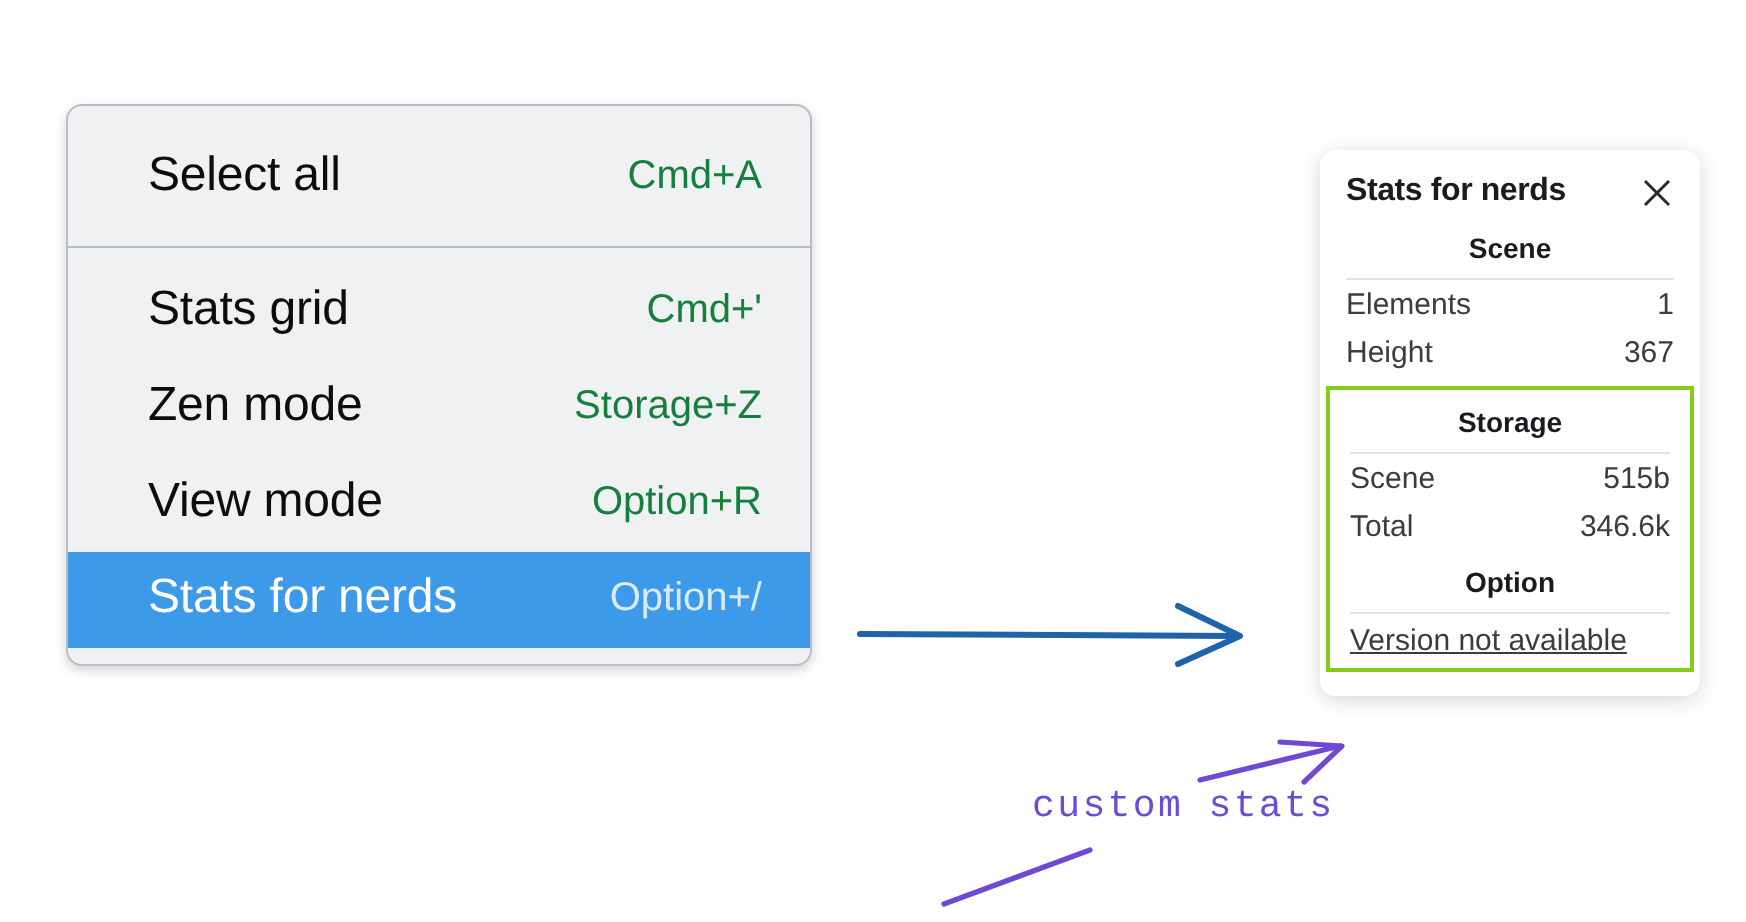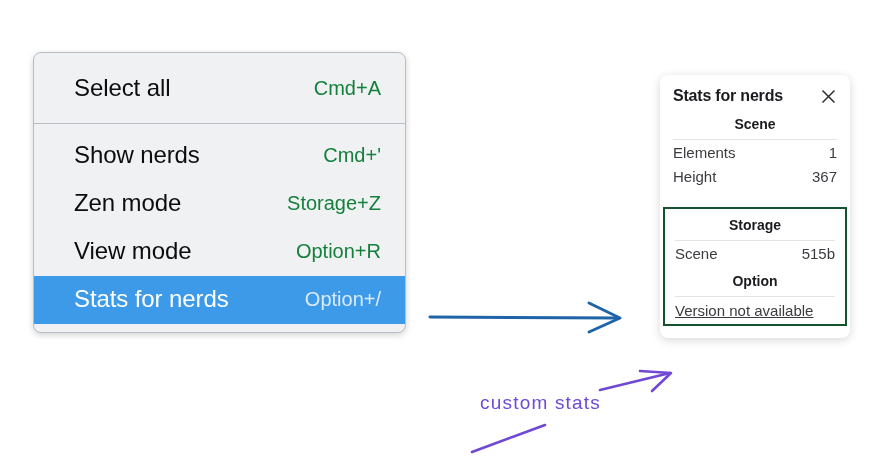--- a/index.html
+++ b/index.html
@@ -117,22 +117,22 @@
     align-items: center;
     padding: 4px 13px 3px 13px;
     font-size: 15px;
     color: #3b3b40;
   }
   .stat-key { white-space: nowrap; }
   .stat-val { white-space: nowrap; }
 
   
   #custom-stats-box {
-    border: 2px solid #14532d;
-    margin: 19px 3px 0 3px;
+    border: 2px solid #84cc16;
+    margin: 5px 3px 0 3px;
     padding-bottom: 2px;
   }
   #custom-stats-box .hr { margin: 0 10px; }
   #custom-stats-box .stat-row { padding-left: 10px; padding-right: 10px; }
   #custom-stats-box .section-head { padding-top: 8px; }
   .version-row {
     font-size: 15px;
     color: #3b3b40;
     padding: 5px 10px 3px 10px;
     white-space: nowrap;
@@ -141,23 +141,23 @@
 
   
   #annotations {
     position: absolute;
     left: 0; top: 0;
     width: 873px; height: 461px;
     pointer-events: none;
   }
   #custom-stats-note {
     position: absolute;
-    left: 480px;
+    left: 516px;
     top: 392px;
-    font-family: Liberation Sans, sans-serif;
+    font-family: Liberation Mono, monospace;
     font-size: 19px;
     color: #6d4bd6;
     letter-spacing: 1.2px;
     white-space: nowrap;
   }
 </style>
 </head>
 <body>
 
 <div id="context-menu">
@@ -166,21 +166,21 @@
     <div class="menu-item">
       <span class="menu-label">Select all</span>
       <span class="menu-shortcut">Cmd+A</span>
     </div>
   </div>
 
   <div class="menu-divider"></div>
 
   <div class="menu-group">
     <div class="menu-item">
-      <span class="menu-label">Show nerds</span>
+      <span class="menu-label">Stats grid</span>
       <span class="menu-shortcut">Cmd+'</span>
     </div>
     <div class="menu-item">
       <span class="menu-label">Zen mode</span>
       <span class="menu-shortcut">Storage+Z</span>
     </div>
     <div class="menu-item">
       <span class="menu-label">View mode</span>
       <span class="menu-shortcut">Option+R</span>
     </div>
@@ -217,20 +217,24 @@
 
   <div id="custom-stats-box">
 
     <div>
       <div class="section-head">Storage</div>
       <div class="hr"></div>
       <div class="stat-row">
         <span class="stat-key">Scene</span>
         <span class="stat-val">515b</span>
       </div>
+      <div class="stat-row">
+        <span class="stat-key">Total</span>
+        <span class="stat-val">346.6k</span>
+      </div>
     </div>
 
     <div>
       <div class="section-head">Option</div>
       <div class="hr"></div>
       <div class="version-row">Version not available</div>
     </div>
 
   </div>
 

